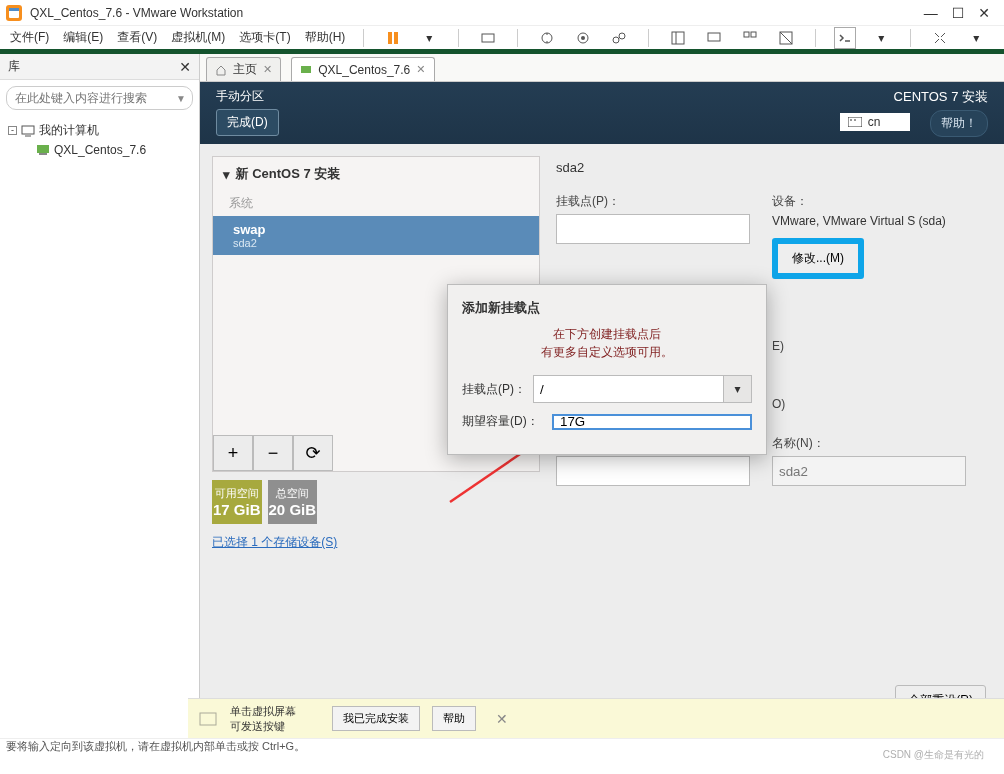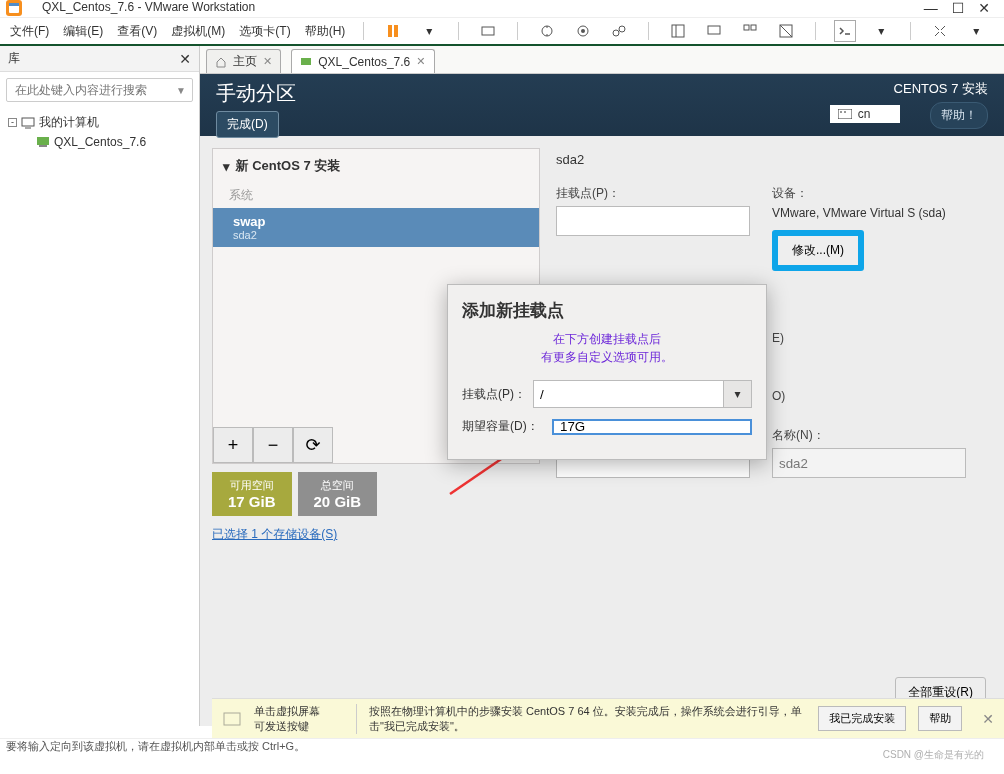--- a/index.html
+++ b/index.html
@@ -1,104 +1,104 @@
 <!DOCTYPE html>
 <html><head>
 <meta charset="utf-8">
 <style>
 * { box-sizing: border-box; margin: 0; padding: 0; font-family: "Microsoft YaHei", "Segoe UI", sans-serif; }
 body { width: 1004px; height: 774px; background: #fff; font-size: 12px; color: #333; position: relative; overflow: hidden; }
 
-.titlebar { height: 18px; display: flex; align-items: flex-start; padding: 0 6px; border-bottom: 1px solid #eee; gap: 12px; }
+.titlebar { height: 26px; display: flex; align-items: center; padding: 0 6px; border-bottom: 1px solid #eee; }
 .titlebar .icon { width: 16px; height: 16px; background: #f78f1e; border-radius: 3px; margin-right: 8px; display: flex; align-items: center; justify-content: center; }
 .titlebar .title { flex: 1; }
 .win-controls { display: flex; gap: 14px; padding-right: 8px; }
 .win-controls span { cursor: default; font-size: 14px; }
 
-.menubar { height: 28px; display: flex; align-items: center; padding: 0 10px; gap: 14px; border-bottom: 2px solid #14532d; }
+.menubar { height: 28px; display: flex; align-items: center; padding: 0 10px; gap: 14px; border-bottom: 5px solid #14532d; }
 .menubar span { cursor: default; }
 .menubar .sep { width: 1px; height: 18px; background: #ccc; margin: 0 4px; }
 .menubar .tool { width: 22px; height: 22px; display: inline-flex; align-items: center; justify-content: center; border: 1px solid transparent; }
 .menubar .tool svg { width: 16px; height: 16px; fill: #555; }
 
 .mainrow { display: flex; height: 680px; }
 
 .sidebar { width: 200px; border-right: 1px solid #ccc; display: flex; flex-direction: column; }
 .sb-head { display: flex; align-items: center; justify-content: space-between; padding: 4px 8px; border-bottom: 1px solid #ddd; background: #f3f3f3; }
 .sb-head .x { font-size: 14px; cursor: default; }
-.sb-search { margin: 6px; display: flex; border: 1px solid #ccc; border-radius: 2px; height: 24px; align-items: center; }
+.sb-search { margin: 6px; display: flex; border: 1px solid #ccc; border-radius: 10px; height: 24px; align-items: center; }
 .sb-search svg { width: 14px; height: 14px; margin: 0 4px; fill: #888; }
 .sb-search input { border: none; flex: 1; font-size: 12px; outline: none; }
 .sb-search .dd { font-size: 10px; color: #888; padding: 0 6px; }
 .tree { padding: 4px 8px; }
 .tree-row { display: flex; align-items: center; gap: 4px; padding: 2px 0; }
 .tree-row.indent { padding-left: 28px; }
 .minus { width: 9px; height: 9px; border: 1px solid #888; display: inline-flex; align-items: center; justify-content: center; font-size: 9px; line-height: 1; }
 .tree-ico { width: 14px; height: 12px; display: inline-block; }
 
 .workspace { flex: 1; display: flex; flex-direction: column; background: #fff; position: relative; }
 .tabs { height: 28px; background: #f9f9f7; border-bottom: 1px solid #ccc; display: flex; align-items: flex-end; padding-left: 6px; gap: 10px; }
 .tab { height: 24px; padding: 0 8px; display: flex; align-items: center; gap: 6px; border: 1px solid #aaa; border-bottom: none; border-radius: 3px 3px 0 0; background: #f0f0ee; font-size: 12px; }
 .tab.active { background: #fff; }
 .tab .x { color: #888; font-size: 11px; }
 
 .vm-screen { flex: 1; background: #ededed; position: relative; }
 
 .install-header { height: 62px; background: linear-gradient(180deg,#243d53,#1e3448); color: #fff; display: flex; align-items: flex-start; justify-content: space-between; padding: 6px 16px 0; font-size: 13px; }
-.install-header .left h3 { font-size: 20px; font-weight: normal; margin-bottom: 4px; }
+.install-header .left h3 { font-size: 12px; font-weight: normal; margin-bottom: 4px; }
 .done-btn { display: inline-block; padding: 4px 10px; border: 1px solid #6f8ba0; border-radius: 3px; background: #2c4b63; font-size: 12px; }
 .install-header .right { text-align: right; }
 .install-header .right .lang { display: inline-flex; align-items: center; gap: 6px; background: #fff; color: #333; padding: 2px 30px 2px 8px; font-size: 12px; margin-top: 4px; }
-.install-header .right .help { display: inline-block; padding: 4px 10px; font-size: 12px; color: #d7e3ee; margin-top: 4px; margin-left: 26px; border: 1px solid #3a5a73; border-radius: 12px; background: #27435a; }
+.install-header .right .help { display: inline-block; padding: 4px 10px; font-size: 12px; color: #d7e3ee; margin-top: 4px; margin-left: 16px; border: 1px solid #3a5a73; border-radius: 12px; background: #27435a; }
 
 .content { position: absolute; top: 62px; left: 0; right: 0; bottom: 0; display: flex; }
 .left-pane { width: 340px; padding: 12px 0 0 12px; }
 .parts-box { border: 1px solid #cfcccc; background: #f6f4f3; position: relative; }
 .parts-title { padding: 8px 10px; font-weight: bold; font-size: 13px; display: flex; align-items: center; gap: 6px; }
 .cat { padding: 4px 16px; color: #999; font-size: 12px; }
 .part { padding: 6px 16px 6px 20px; display: flex; justify-content: space-between; align-items: center; }
 .part .pl .pn { font-weight: bold; font-size: 13px; }
 .part .pl .pd { font-size: 11px; color: #777; }
 .part.sel { background: #5a8bb8; color: #fff; }
 .part.sel .pd { color: #d9e7f2; }
 .part .sz { font-weight: bold; font-size: 13px; }
 .btn-row { display: flex; gap: 0; margin-top: 180px; }
 .btn-row button { width: 40px; height: 36px; font-size: 18px; border: 1px solid #bbb; background: #ececec; display: flex; align-items: center; justify-content: center; }
 .add-hl { border: 2px solid #e33; }
 .space-row { display: flex; gap: 6px; margin-top: 8px; }
-.space { padding: 6px 16px; color: #fff; text-align: center; }
+.space { padding: 6px 1px; color: #fff; text-align: center; }
 .space.avail { background: #a7a93e; }
 .space.total { background: #8f8f8f; }
 .space .lbl { font-size: 11px; }
 .space .val { font-size: 15px; font-weight: bold; }
 .storage-link { color: #2a6bbd; text-decoration: underline; font-size: 12px; margin-top: 10px; display: inline-block; }
 
 .right-pane { flex: 1; padding: 16px; position: relative; }
 .right-pane h4 { font-size: 13px; font-weight: normal; margin-bottom: 18px; }
 .fld-row { display: flex; margin-bottom: 14px; }
 .fld-col { flex: 1; }
 .fld-lbl { font-size: 12px; color: #444; margin-bottom: 4px; }
 .fld-input { width: 90%; height: 30px; border: 1px solid #bbb; padding: 0 6px; background: #fff; }
 .fld-input.ro { background: #f3f3f3; color: #777; }
 .modify-btn { padding: 6px 14px; border: 6px solid #0ea5e9; background: #eee; font-size: 12px; border-radius: 3px; }
 .reset-btn { position: absolute; bottom: 18px; right: 18px; padding: 6px 12px; border: 1px solid #bbb; background: #eee; font-size: 12px; border-radius: 3px; }
 
 .dialog { position: absolute; top: 284px; left: 447px; width: 320px; background: #f1f0ef; border: 1px solid #bbb; box-shadow: 0 4px 20px rgba(0,0,0,.3); padding: 14px; }
-.dialog h5 { font-size: 17px; font-weight: bold; margin-bottom: 8px; }
-.dialog p { font-size: 12px; color: #6d28d9; text-align: center; margin-bottom: 14px; line-height: 1.5; }
+.dialog h5 { font-size: 13px; font-weight: bold; margin-bottom: 8px; }
+.dialog p { font-size: 12px; color: #7f1d1d; text-align: center; margin-bottom: 14px; line-height: 1.5; }
 .dlg-row { display: flex; align-items: center; margin-bottom: 10px; }
 .dlg-row label { width: 90px; font-size: 12px; }
 .dlg-combo { flex: 1; display: flex; }
 .dlg-combo input { flex: 1; height: 28px; border: 1px solid #bbb; padding: 0 6px; }
 .dlg-combo .dd-btn { width: 28px; border: 1px solid #bbb; border-left: none; background: #e7e6e5; display: flex; align-items: center; justify-content: center; }
 .dlg-input { flex: 1; height: 16px; border: 2px solid #4a90d9; padding: 0 6px; outline: none; }
 .dlg-buttons { display: flex; justify-content: flex-end; gap: 10px; margin-top: 14px; }
 .dlg-buttons button { padding: 6px 14px; border: 1px solid #bbb; background: #eee; border-radius: 3px; font-size: 12px; }
 
-.hint-bar { position: absolute; bottom: 36px; left: 212px; right: 0; height: 40px; background: #faf9d7; border-top: 1px solid #ddd; display: flex; align-items: center; padding: 0 10px; gap: 12px; font-size: 11px; }
+.hint-bar { position: absolute; bottom: 36px; left: 188px; right: 0; height: 40px; background: #faf9d7; border-top: 1px solid #ddd; display: flex; align-items: center; padding: 0 10px; gap: 12px; font-size: 11px; }
 .hint-bar .hint-ico { width: 20px; height: 20px; display: flex; align-items: center; justify-content: center; }
 .hint-bar .hint-left { width: 90px; }
 .hint-bar .hint-mid { flex: 1; border-left: 1px solid #ccc; padding-left: 12px; }
 .hint-bar button { padding: 4px 10px; border: 1px solid #bbb; background: #f3f3f3; font-size: 11px; }
 .hint-bar .xh { font-size: 14px; color: #888; margin-left: 8px; }
 
 .status-bar { position: absolute; bottom: 20px; left: 0; right: 0; height: 16px; font-size: 11px; color: #555; padding-left: 6px; border-top: 1px solid #eee; display: flex; align-items: center; }
 .watermark { position: absolute; bottom: 12px; right: 20px; font-size: 10px; color: rgba(120,120,120,.6); }
 
 .arrow-svg { position: absolute; top: 280px; left: 240px; width: 220px; height: 150px; pointer-events: none; }
@@ -375,21 +375,20 @@
   </div>
 </div>
 
 <div class="hint-bar">
   <div class="hint-ico">
       <svg viewBox="0 0 20 20">
         <rect x="2" y="4" width="16" height="12" stroke="#aa9" fill="none"></rect>
       </svg>
     </div>
   <div class="hint-left"><span>单击虚拟屏幕</span><br><span>可发送按键</span></div>
-  <div class="hint-mid">按照在物理计算机中的步骤安装 CentOS 7 64 位。安装完成后，操作系统会进行引导，单击"我已完成安装"。</div>
   <button>我已完成安装</button>
   <button>帮助</button>
   <span class="xh">✕</span>
 </div>
 
 <div class="status-bar">
   <span>要将输入定向到该虚拟机，请在虚拟机内部单击或按 Ctrl+G。</span>
 </div>
 <div class="watermark">CSDN @生命是有光的</div>
 

